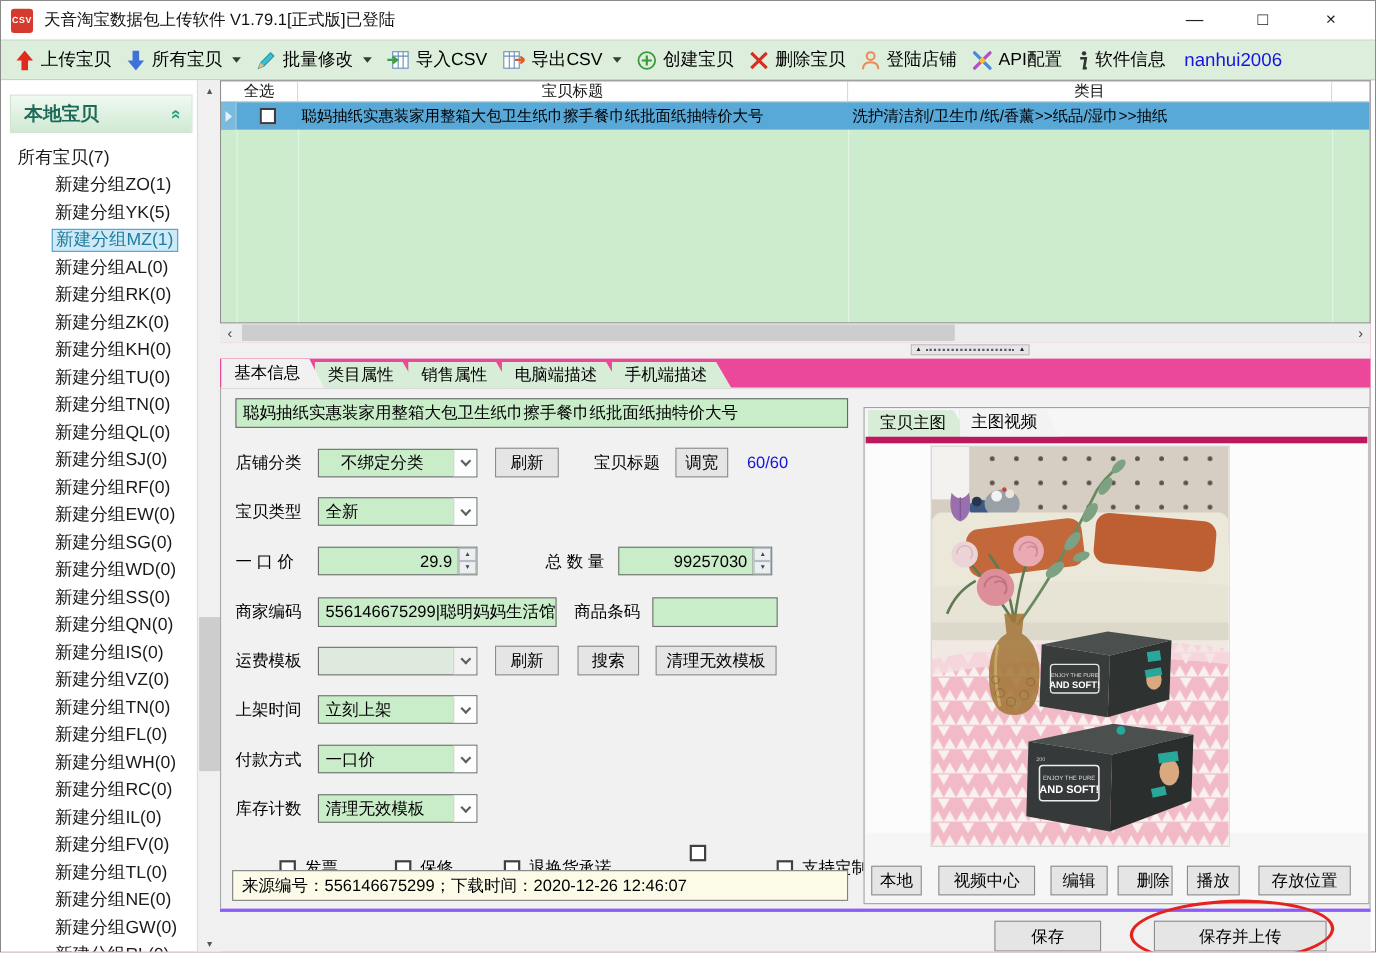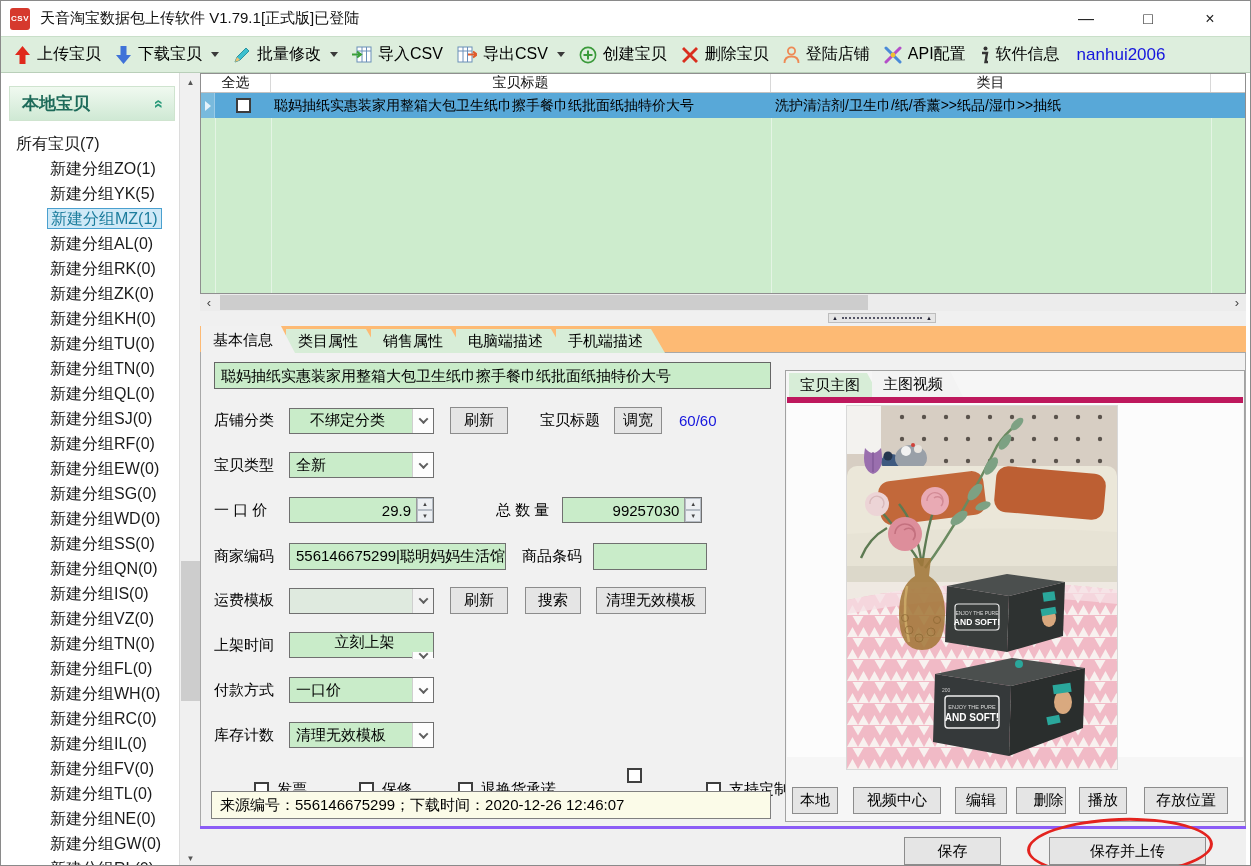--- a/index.html
+++ b/index.html
@@ -32,21 +32,21 @@
   .sidebar-item.selected span { background:#cfe9f7; border:1px solid #4aa0cf; color:#1d7d9d; }
 
   
   .vscroll { position:absolute; left:178px; top:72px; width:21px; height:794px; background:#f0f0f0; border-left:1px solid #dcdcdc; }
   .vscroll .arrow { position:absolute; left:0; width:21px; height:18px; display:flex; align-items:center; justify-content:center; font-size:8px; color:#555; background:#f0f0f0; }
   .vscroll .arrow.top { top:0; }
   .vscroll .arrow.bottom { bottom:0; }
   .vscroll .thumb { position:absolute; left:1px; width:19px; top:488px; height:140px; background:#cdcdcd; }
 
   
-  .main { position:absolute; left:199px; top:72px; width:1046px; height:618px; background:#fdba74;text-decoration:underline; }
+  .main { position:absolute; left:199px; top:72px; width:1046px; height:618px; background:#ec4899;text-decoration:underline; }
 
   
   .table-wrap { position:absolute; left:0; top:0; width:1046px; height:221px; border:1px solid #8f8f8f; background:#cdeccd; overflow:hidden; }
   .thead { display:flex; height:19px; background:#ffffff; border-bottom:1px solid #c2c2c2; font-size:14px; color:#111; }
   .thead .th { display:flex; align-items:center; justify-content:center; border-right:1px solid #d8d8d8; }
   .th.c1 { width:70px; } .th.c2 { width:500px; } .th.c3 { width:440px; } .th.c4 { flex:1; border-right:none; }
   .trow { display:flex; height:25px; background:#58a8d8; font-size:14px; color:#000; }
   .row-selector { width:14px; background:#79badd; border-right:1px solid #9bcbe6; display:flex; align-items:center; justify-content:center; }
   .row-selector .tri { width:0; height:0; border-top:5px solid transparent; border-bottom:5px solid transparent; border-left:6px solid #e4f2fa; }
   .cell-check { width:56px; display:flex; align-items:center; justify-content:center; }
@@ -130,21 +130,21 @@
     <div class="tbtn">
       <svg width="17" height="18" viewBox="0 0 17 18">
           <path d="M8.5 0 L16 9 H11.5 V18 H5.5 V9 H1 Z" fill="#e02a1c"></path>
         </svg>
       <span>上传宝贝</span>
     </div>
     <div class="tbtn">
       <svg width="17" height="18" viewBox="0 0 17 18">
           <path d="M8.5 18 L1 9 H5.5 V0 H11.5 V9 H16 Z" fill="#3f72d8"></path>
         </svg>
-      <span>下载宝贝</span>
+      <span>所有宝贝</span>
       <span class="caret"></span>
     </div>
     <div class="tbtn">
       <svg width="18" height="18" viewBox="0 0 18 18">
           <path d="M2 16 L4 11 L13 2 L16 5 L7 14 Z" fill="#3cc0cf" stroke="#2a93a0" stroke-width="1"></path>
           <path d="M2 16 L4 11 L7 14 Z" fill="#f0c070"></path>
         </svg>
       <span>批量修改</span>
       <span class="caret"></span>
     </div>
@@ -361,21 +361,21 @@
               <span class="chev"></span>
             </span>
         </div>
         <div class="btn" style="margin-left:16px;width:58px;">刷新</div>
         <div class="btn" style="margin-left:17px;width:56px;">搜索</div>
         <div class="btn" style="margin-left:15px;width:110px;">清理无效模板</div>
       </div>
 
       <div class="frow" style="top:279px;">
         <span class="flabel">上架时间</span>
-        <div class="sel" style="margin-left:7px;flex-direction:column;">
+        <div class="sel" style="margin-left:7px;">
           <span>立刻上架</span>
           <span class="sel-btn">
               <span class="chev"></span>
             </span>
         </div>
       </div>
 
       <div class="frow" style="top:324px;">
         <span class="flabel">付款方式</span>
         <div class="sel" style="margin-left:7px;">

